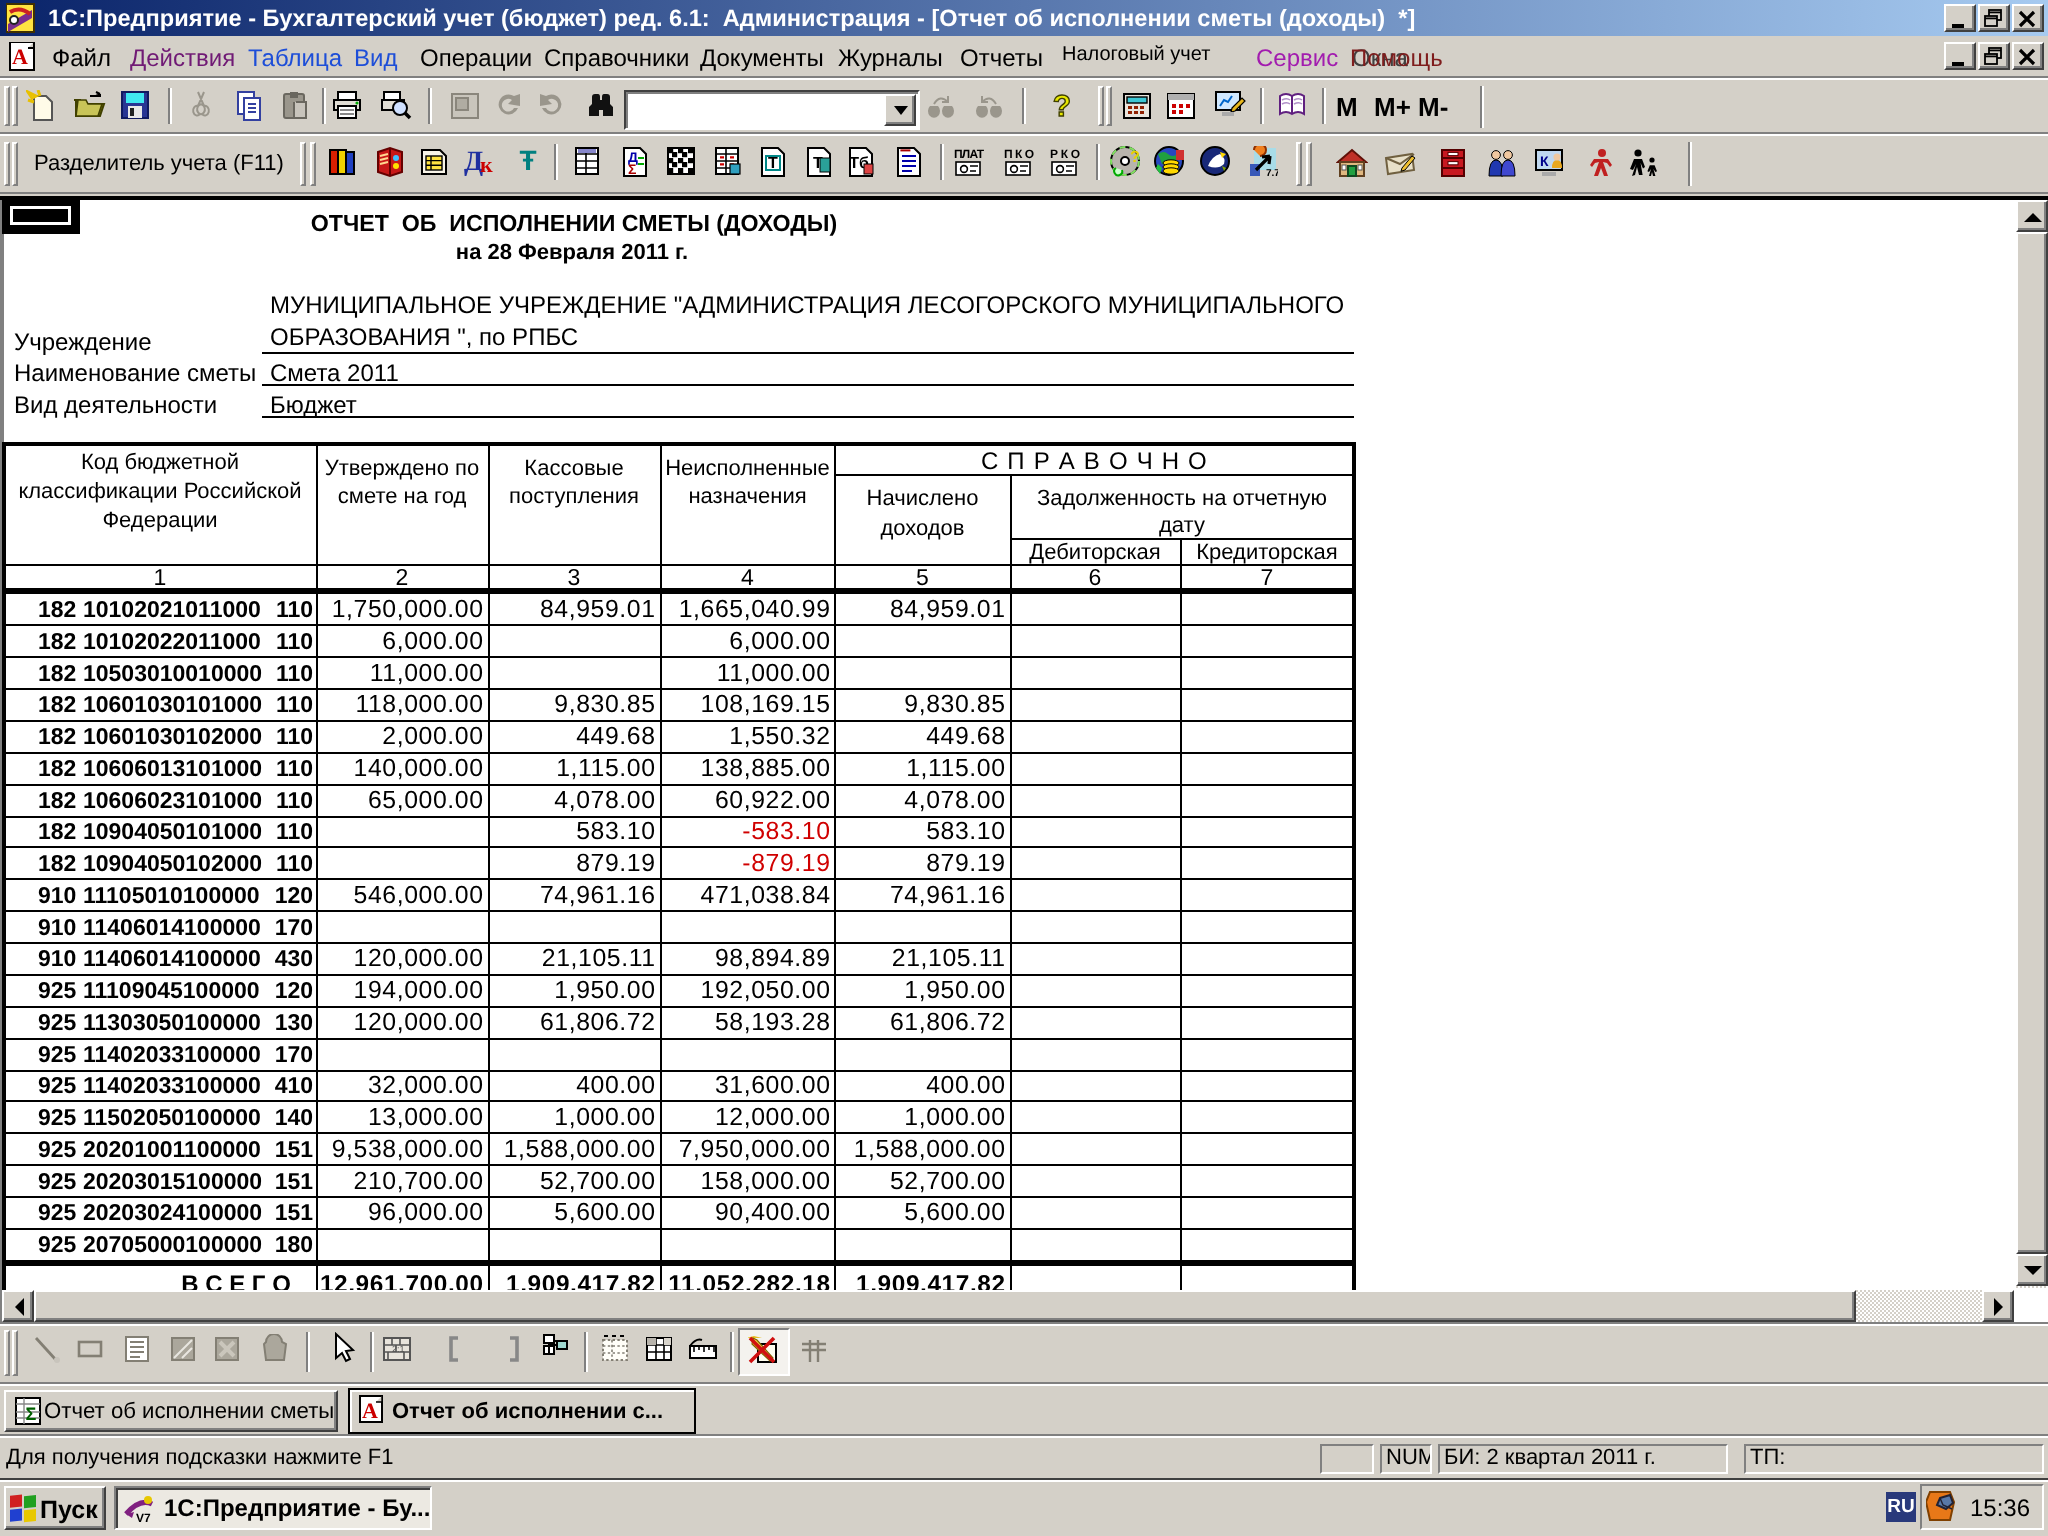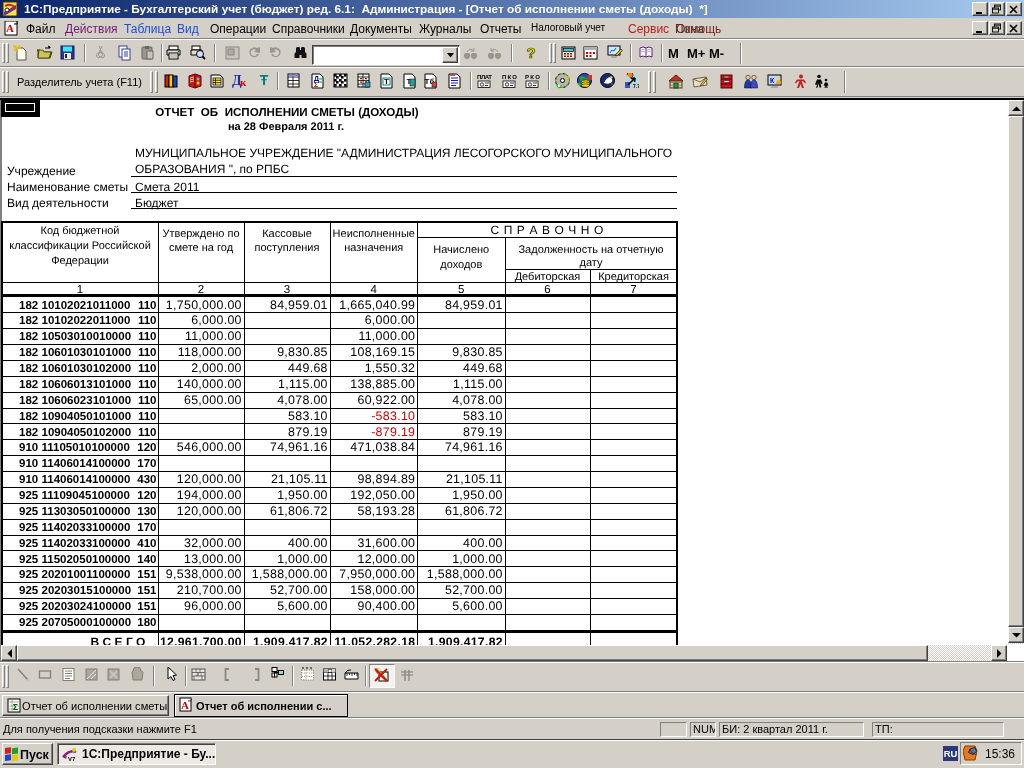--- a/index.html
+++ b/index.html
@@ -46,21 +46,21 @@
 <div class="ab" style="left:26px;top:22px;font-size:12px;color:#000;white-space:nowrap">Файл</div>
 <div class="ab" style="left:65px;top:22px;font-size:12px;color:#701a75;white-space:nowrap">Действия</div>
 <div class="ab" style="left:124px;top:22px;font-size:12px;color:#1d4ed8;white-space:nowrap">Таблица</div>
 <div class="ab" style="left:177px;top:22px;font-size:12px;color:#1d4ed8;white-space:nowrap">Вид</div>
 <div class="ab" style="left:210px;top:22px;font-size:12px;color:#000;white-space:nowrap">Операции</div>
 <div class="ab" style="left:272px;top:22px;font-size:12px;color:#000;white-space:nowrap">Справочники</div>
 <div class="ab" style="left:350px;top:22px;font-size:12px;color:#000;white-space:nowrap">Документы</div>
 <div class="ab" style="left:419px;top:22px;font-size:12px;color:#000;white-space:nowrap">Журналы</div>
 <div class="ab" style="left:480px;top:22px;font-size:12px;color:#000;white-space:nowrap">Отчеты</div>
 <div class="ab" style="left:531px;top:22px;font-size:10px;color:#000;white-space:nowrap">Налоговый учет</div>
-<div class="ab" style="left:628px;top:22px;font-size:12px;color:#b91c1c;white-space:nowrap">Сервис</div>
+<div class="ab" style="left:628px;top:22px;font-size:12px;color:#a21caf;white-space:nowrap">Сервис</div>
 <div class="ab" style="left:676px;top:22px;font-size:12px;color:#404040;white-space:nowrap">Окна</div>
 <div class="ab" style="left:675px;top:22px;font-size:12px;color:#7f1d1d;white-space:nowrap">Помощь</div>
 <div class="ab rz" style="left:972px;top:21px;width:16px;height:14px"></div>
 <svg class="ab" style="left:973px;top:22px" width="13" height="12" viewBox="0 0 13 12">
     <rect x="3" y="9" width="6" height="2" fill="#000"></rect>
   </svg>
 <div class="ab rz" style="left:989px;top:21px;width:16px;height:14px"></div>
 <svg class="ab" style="left:990px;top:22px" width="13" height="12" viewBox="0 0 13 12">
     <g stroke="#000" stroke-width="0.9" fill="none">
       <rect x="4.5" y="2" width="6" height="5"></rect>
@@ -689,21 +689,21 @@
     <rect x="1" y="1" width="11" height="13" fill="#fff" stroke="#000"></rect>
     <path d="M12 1 l0 3 -3 0" fill="#d4d0c8" stroke="#000" stroke-width="0.7"></path>
     <text x="6" y="12" font-size="11" font-weight="bold" fill="#c00" text-anchor="middle" font-family="Liberation Serif">A</text>
   </svg>
 <div class="ab" style="left:196px;top:700px;font-size:11px;font-weight:bold;white-space:nowrap">Отчет об исполнении с...</div>
 <div class="ab" style="left:0;top:717px;width:1024px;height:23px;background:#d4d0c8;border-top:1px solid #808080;box-shadow:inset 0 1px 0 #fff"></div>
 <div class="ab" style="left:3px;top:723px;font-size:11px">Для получения подсказки нажмите F1</div>
 <div class="ab sk" style="left:660px;top:722px;width:27px;height:15px;font-size:11px;line-height:13px;padding-left:2px;white-space:nowrap;overflow:hidden"></div>
 <div class="ab sk" style="left:690px;top:722px;width:26px;height:15px;font-size:11px;line-height:13px;padding-left:2px;white-space:nowrap;overflow:hidden">NUM</div>
 <div class="ab sk" style="left:719px;top:722px;width:145px;height:15px;font-size:11px;line-height:13px;padding-left:2px;white-space:nowrap;overflow:hidden">БИ: 2 квартал 2011 г.</div>
-<div class="ab sk" style="left:872px;top:722px;width:132px;height:15px;font-size:11px;line-height:13px;padding-left:2px;white-space:nowrap;overflow:hidden">ТП:</div>
+<div class="ab sk" style="left:872px;top:722px;width:150px;height:15px;font-size:11px;line-height:13px;padding-left:2px;white-space:nowrap;overflow:hidden">ТП:</div>
 <div class="ab" style="left:0;top:740px;width:1024px;height:28px;background:#d4d0c8;border-top:1px solid #fff;box-shadow:0 -1px 0 #404040"></div>
 <div class="ab rz" style="left:2px;top:743px;width:51px;height:22px"></div>
 <svg class="ab" style="left:4px;top:746px" width="15" height="17" viewBox="0 0 15 17">
     <rect x="1" y="2" width="6" height="6" fill="#d02020" transform="skewY(-6)"></rect>
     <rect x="8" y="3" width="6" height="6" fill="#20a020" transform="skewY(-6)"></rect>
     <rect x="1" y="9" width="6" height="6" fill="#2040d0" transform="skewY(-6)"></rect>
     <rect x="8" y="10" width="6" height="6" fill="#e8c800" transform="skewY(-6)"></rect>
   </svg>
 <div class="ab" style="left:20px;top:748px;font-size:12.5px;font-weight:bold">Пуск</div>
 <div class="ab" style="left:57px;top:743px;width:159px;height:22px;background:#ece9e2;border:1px solid;border-color:#808080 #fff #fff #808080;box-shadow:inset 1px 1px 0 #404040"></div>

